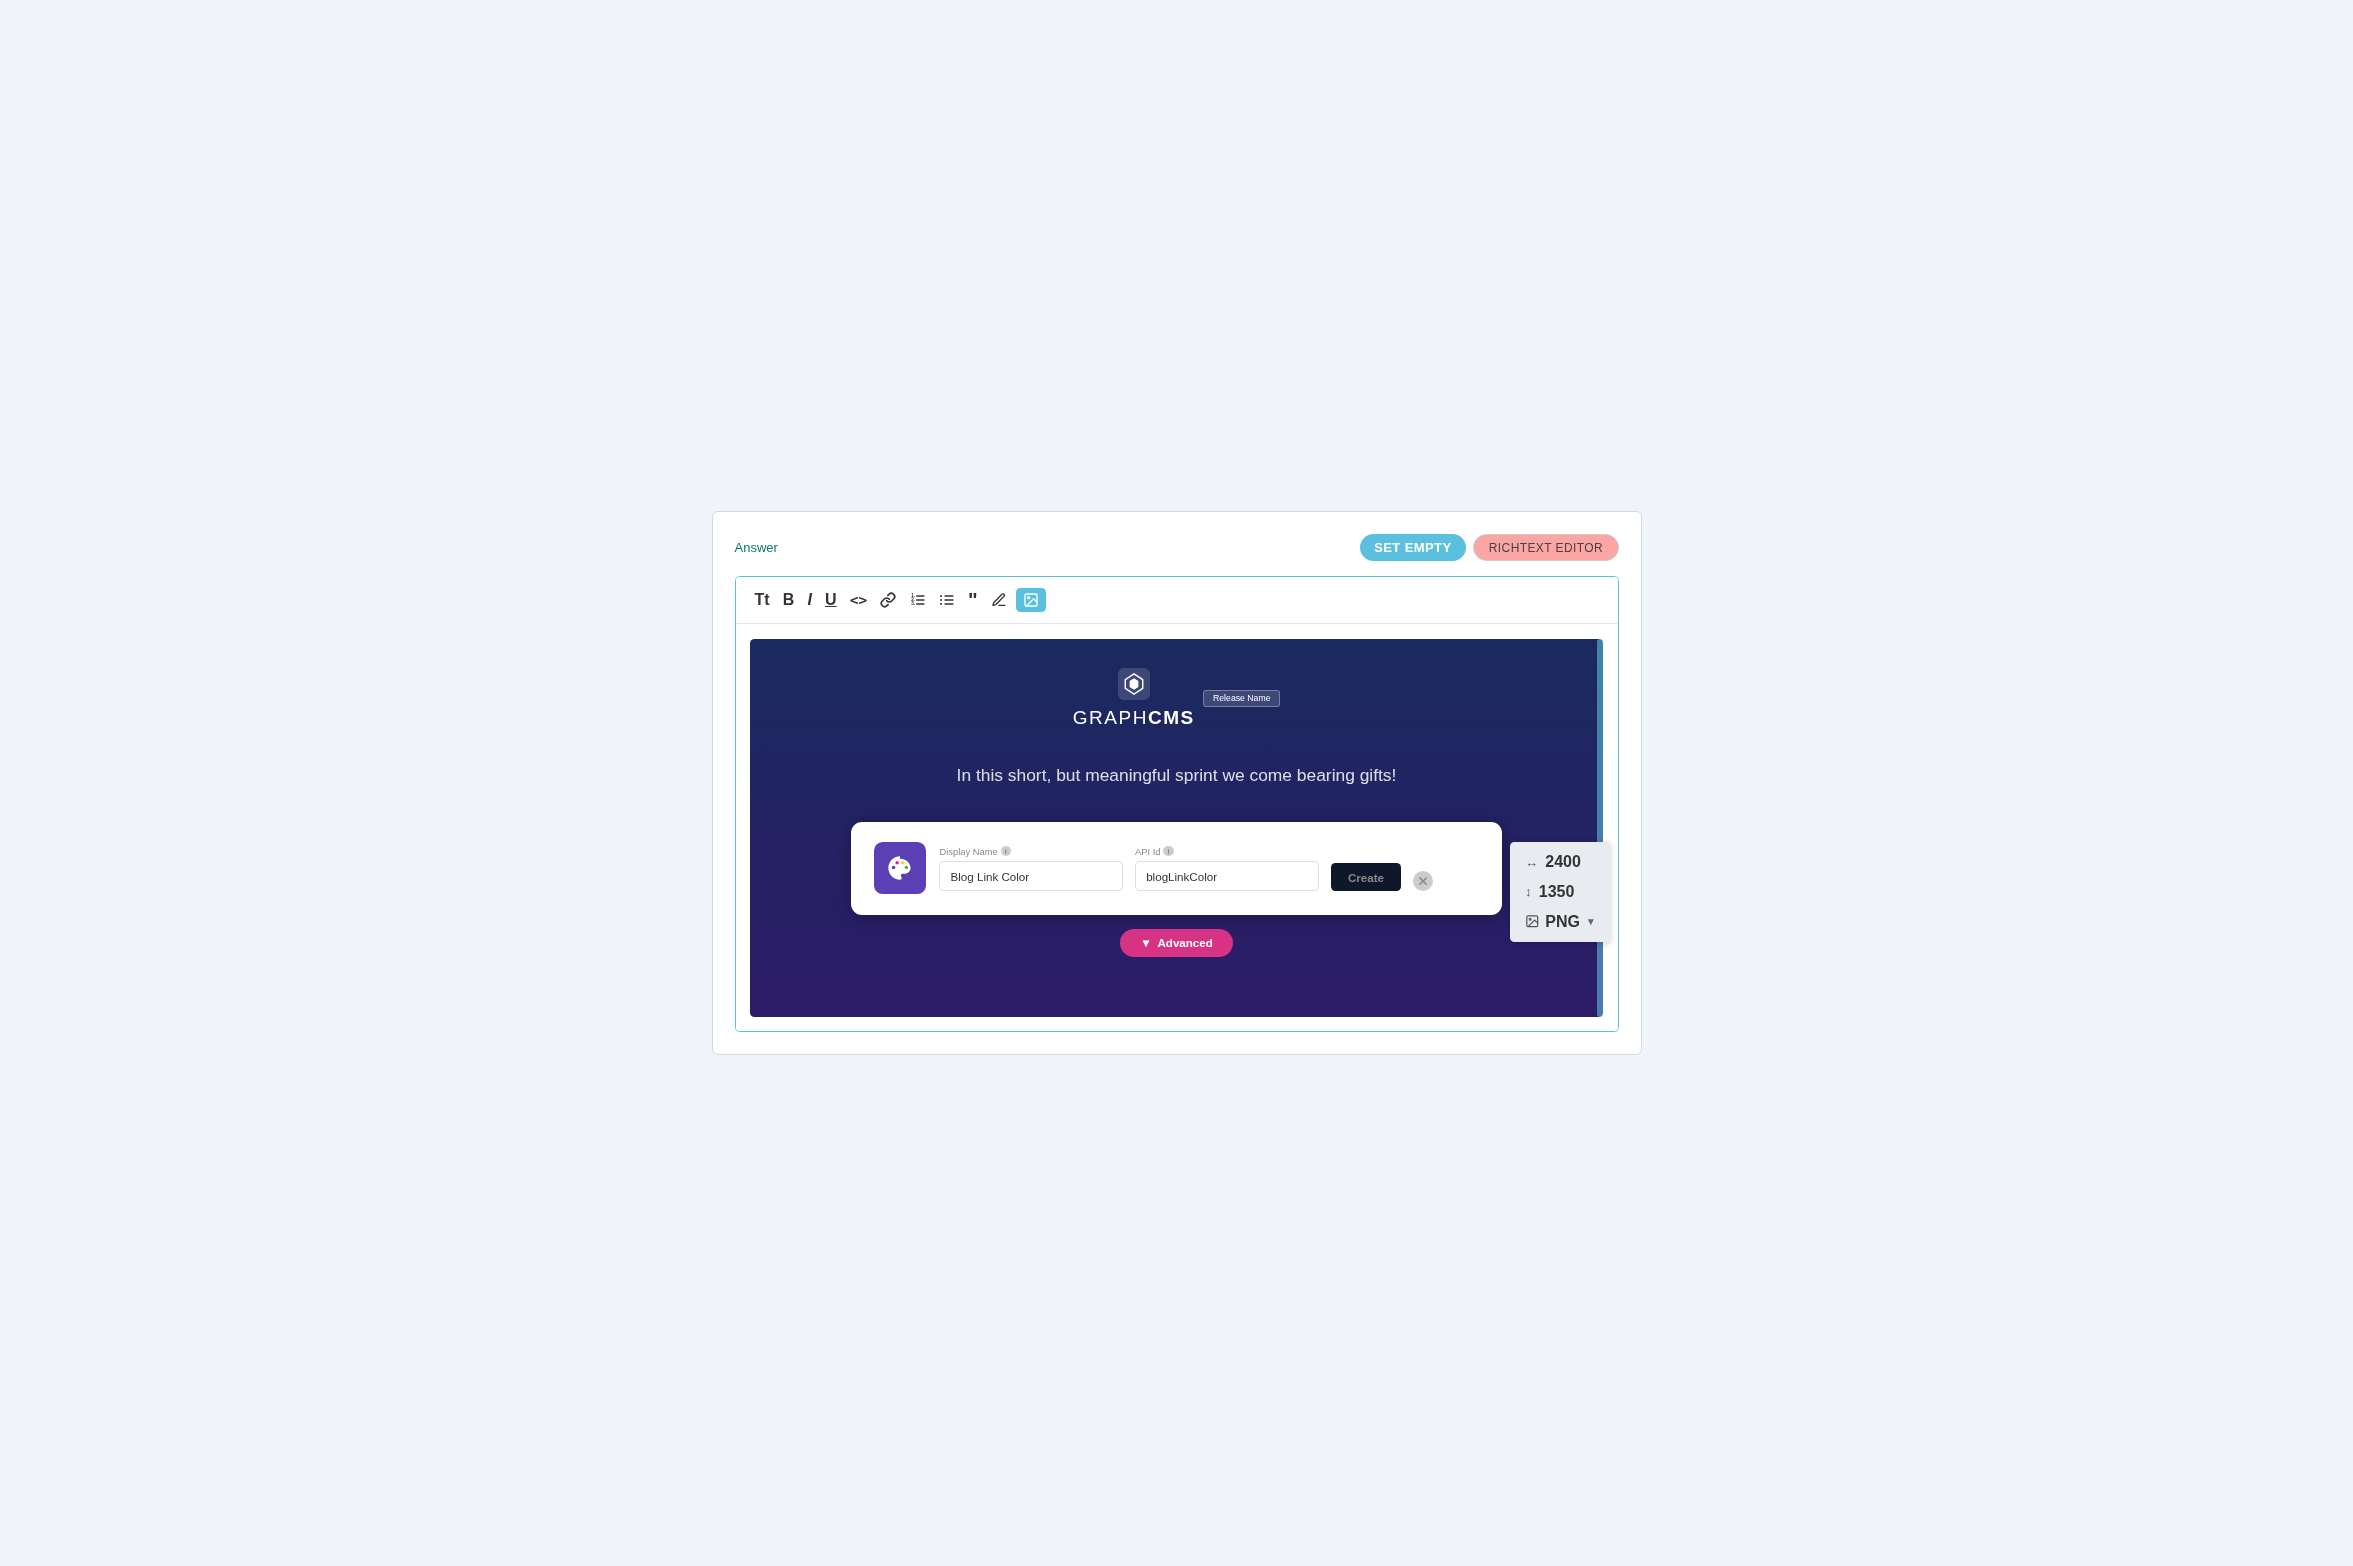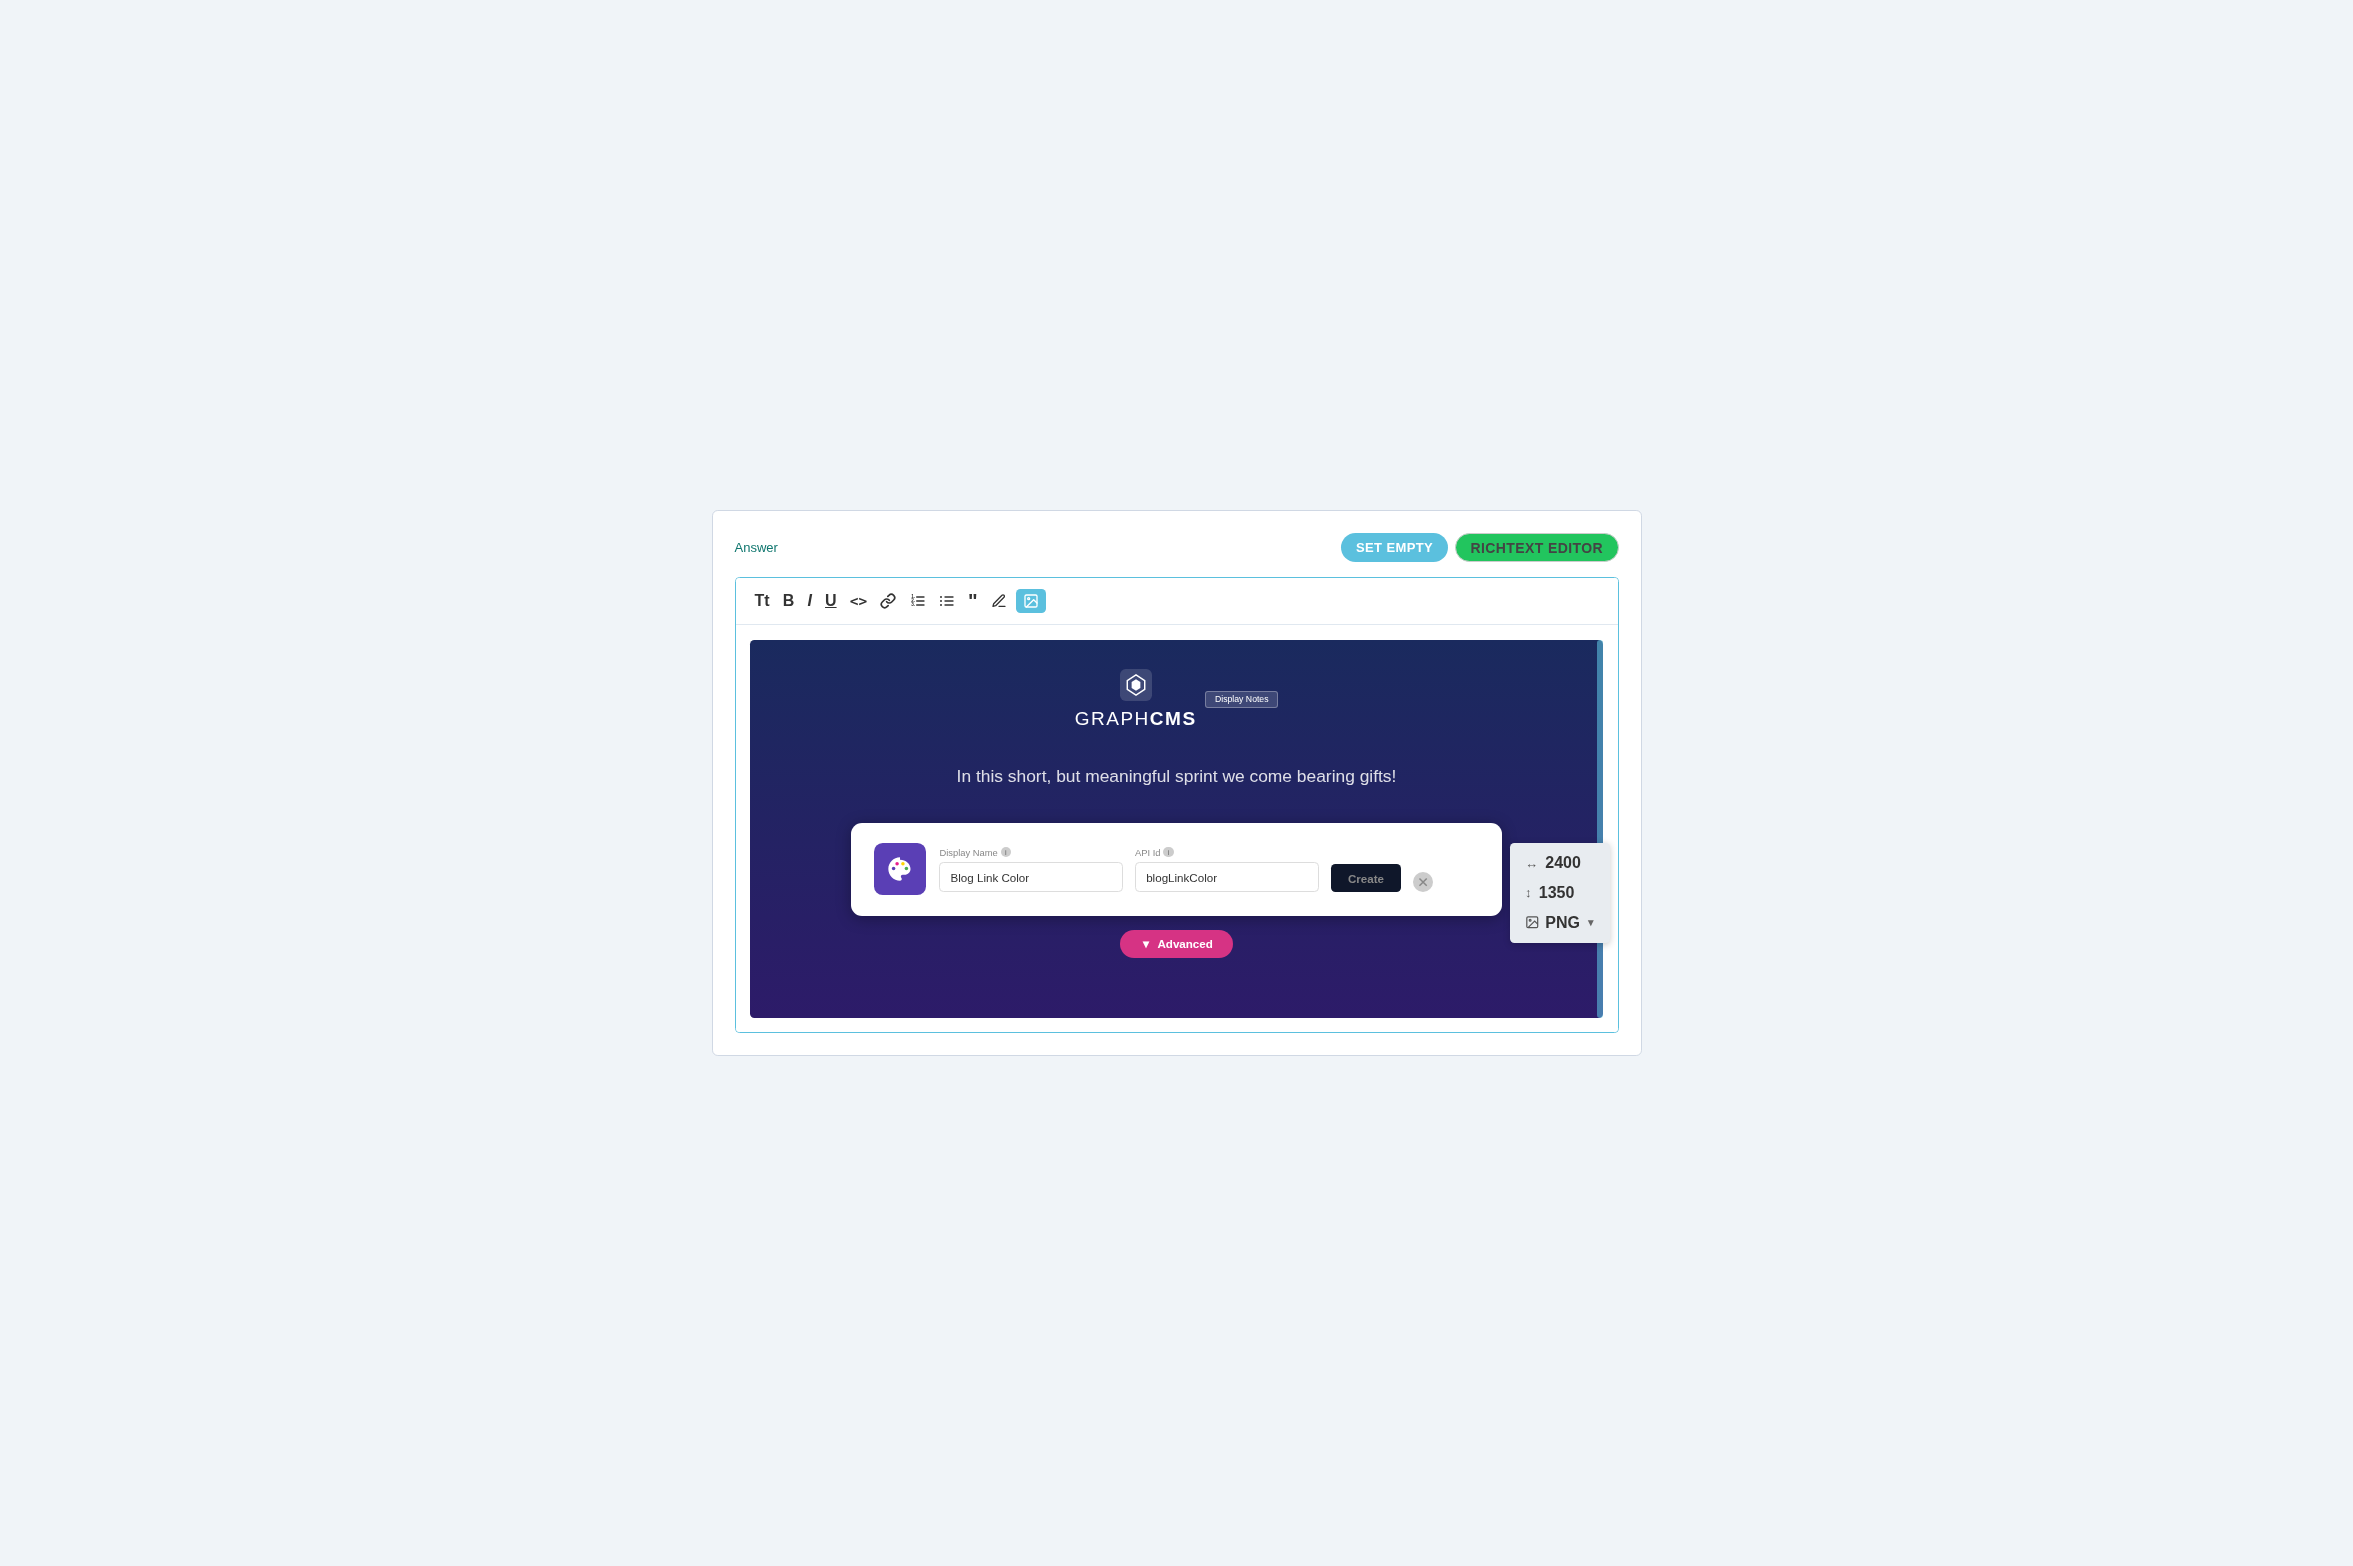--- a/index.html
+++ b/index.html
@@ -40,27 +40,27 @@
       color: #fff;
       border: none;
       border-radius: 14.5px;
       padding: 5.8px 14.5px;
       font-size: 13px;
       font-weight: 600;
       cursor: pointer;
       letter-spacing: 0.4px;
     }
     .btn-richtext {
-      background: #22c55e;
+      background: #fca5a5;
       color: #444;
       border: 0.7px solid #ccc;
       border-radius: 14.5px;
       padding: 5.8px 14.5px;
-      font-size: 14px;
-      font-weight: 700;
+      font-size: 12px;
+      font-weight: 400;
       cursor: pointer;
       letter-spacing: 0.4px;
     }
     .editor-wrapper {
       border: 1.5px solid #5bc0de;
       border-radius: 4.4px;
       overflow: hidden;
     }
     .toolbar {
       display: flex;
@@ -373,21 +373,21 @@
 
               <svg class="logo-icon" viewBox="0 0 44 44" fill="none">
                 <rect width="44" height="44" rx="8" fill="rgba(255,255,255,0.15)"></rect>
                 <path d="M22 8L34 16V28L22 36L10 28V16L22 8Z" fill="none" stroke="white" stroke-width="2"></path>
                 <path d="M22 14L28 18V26L22 30L16 26V18L22 14Z" fill="white"></path>
               </svg>
               <div style="color:#fff;font-size:19px;font-weight:700;letter-spacing:1.5px;">
                 <span style="font-weight:400;">GRAPH</span><span style="font-weight:900;">CMS</span>
               </div>
             </div>
-            <span class="release-badge">Display Notes</span>
+            <span class="release-badge">Release Name</span>
           </div>
 
 
           <p class="sub-title">In this short, but meaningful sprint we come bearing gifts!</p>
 
           <div class="form-card">
 
             <div class="color-icon-box">
               <svg width="28" height="28" viewBox="0 0 24 24" fill="none">
                 <path d="M12 2C6.48 2 2 6.48 2 12s4.48 10 10 10c.83 0 1.5-.67 1.5-1.5 0-.39-.15-.74-.39-1.01-.23-.26-.38-.61-.38-.99 0-.83.67-1.5 1.5-1.5H16c2.76 0 5-2.24 5-5 0-4.42-4.03-8-9-8z" fill="white"></path>

